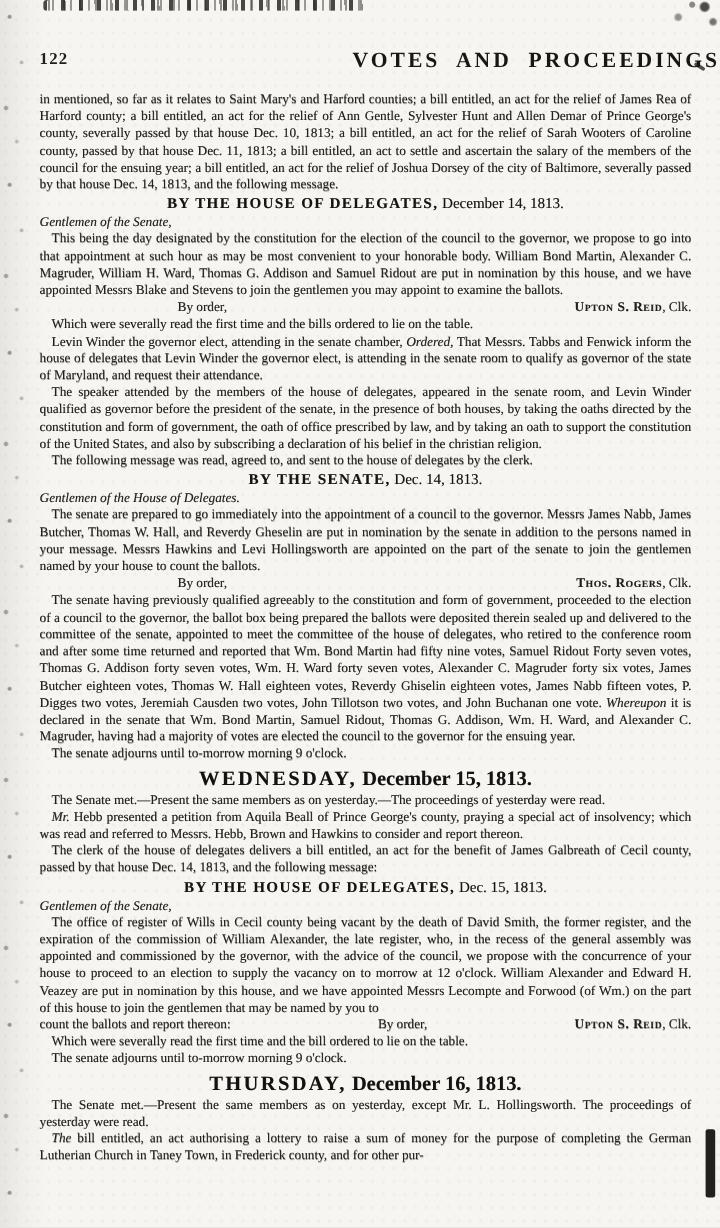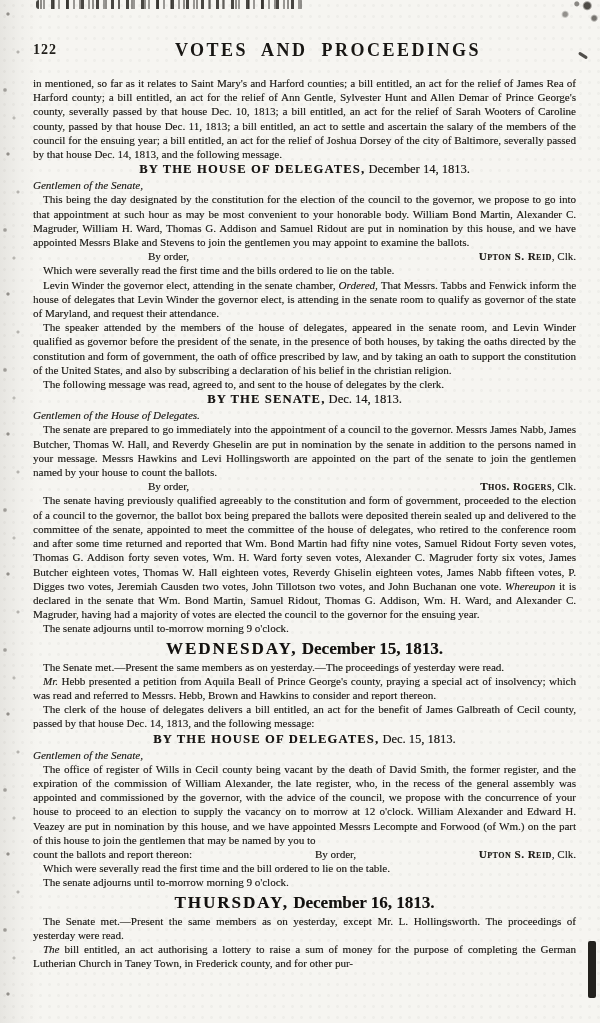--- a/index.html
+++ b/index.html
@@ -53,21 +53,21 @@
     position:absolute;right:12px;top:54px;width:10px;height:3px;
     background:rgba(40,38,34,.8);transform:rotate(32deg);border-radius:2px;
   }
 
   .header{position:relative;padding-top:40px;height:26px;}
   .pagenum{
     position:absolute;left:33px;top:42px;
     font-size:14px;font-weight:700;letter-spacing:1px;
   }
   .title{
-    margin:0;padding-left:56px;text-align:center;
+    margin:0;padding-left:56px;text-align:right;
     font-size:18px;font-weight:700;letter-spacing:2.5px;word-spacing:7px;
     color:#191714;
   }
 
   .body{
     padding:10px 24px 0 33px;
     font-size:11px;line-height:14.2px;text-align:justify;
     text-shadow:0.25px 0.25px 0.35px rgba(30,28,24,0.45);
   }
   .para{margin:0;text-indent:10px;}

